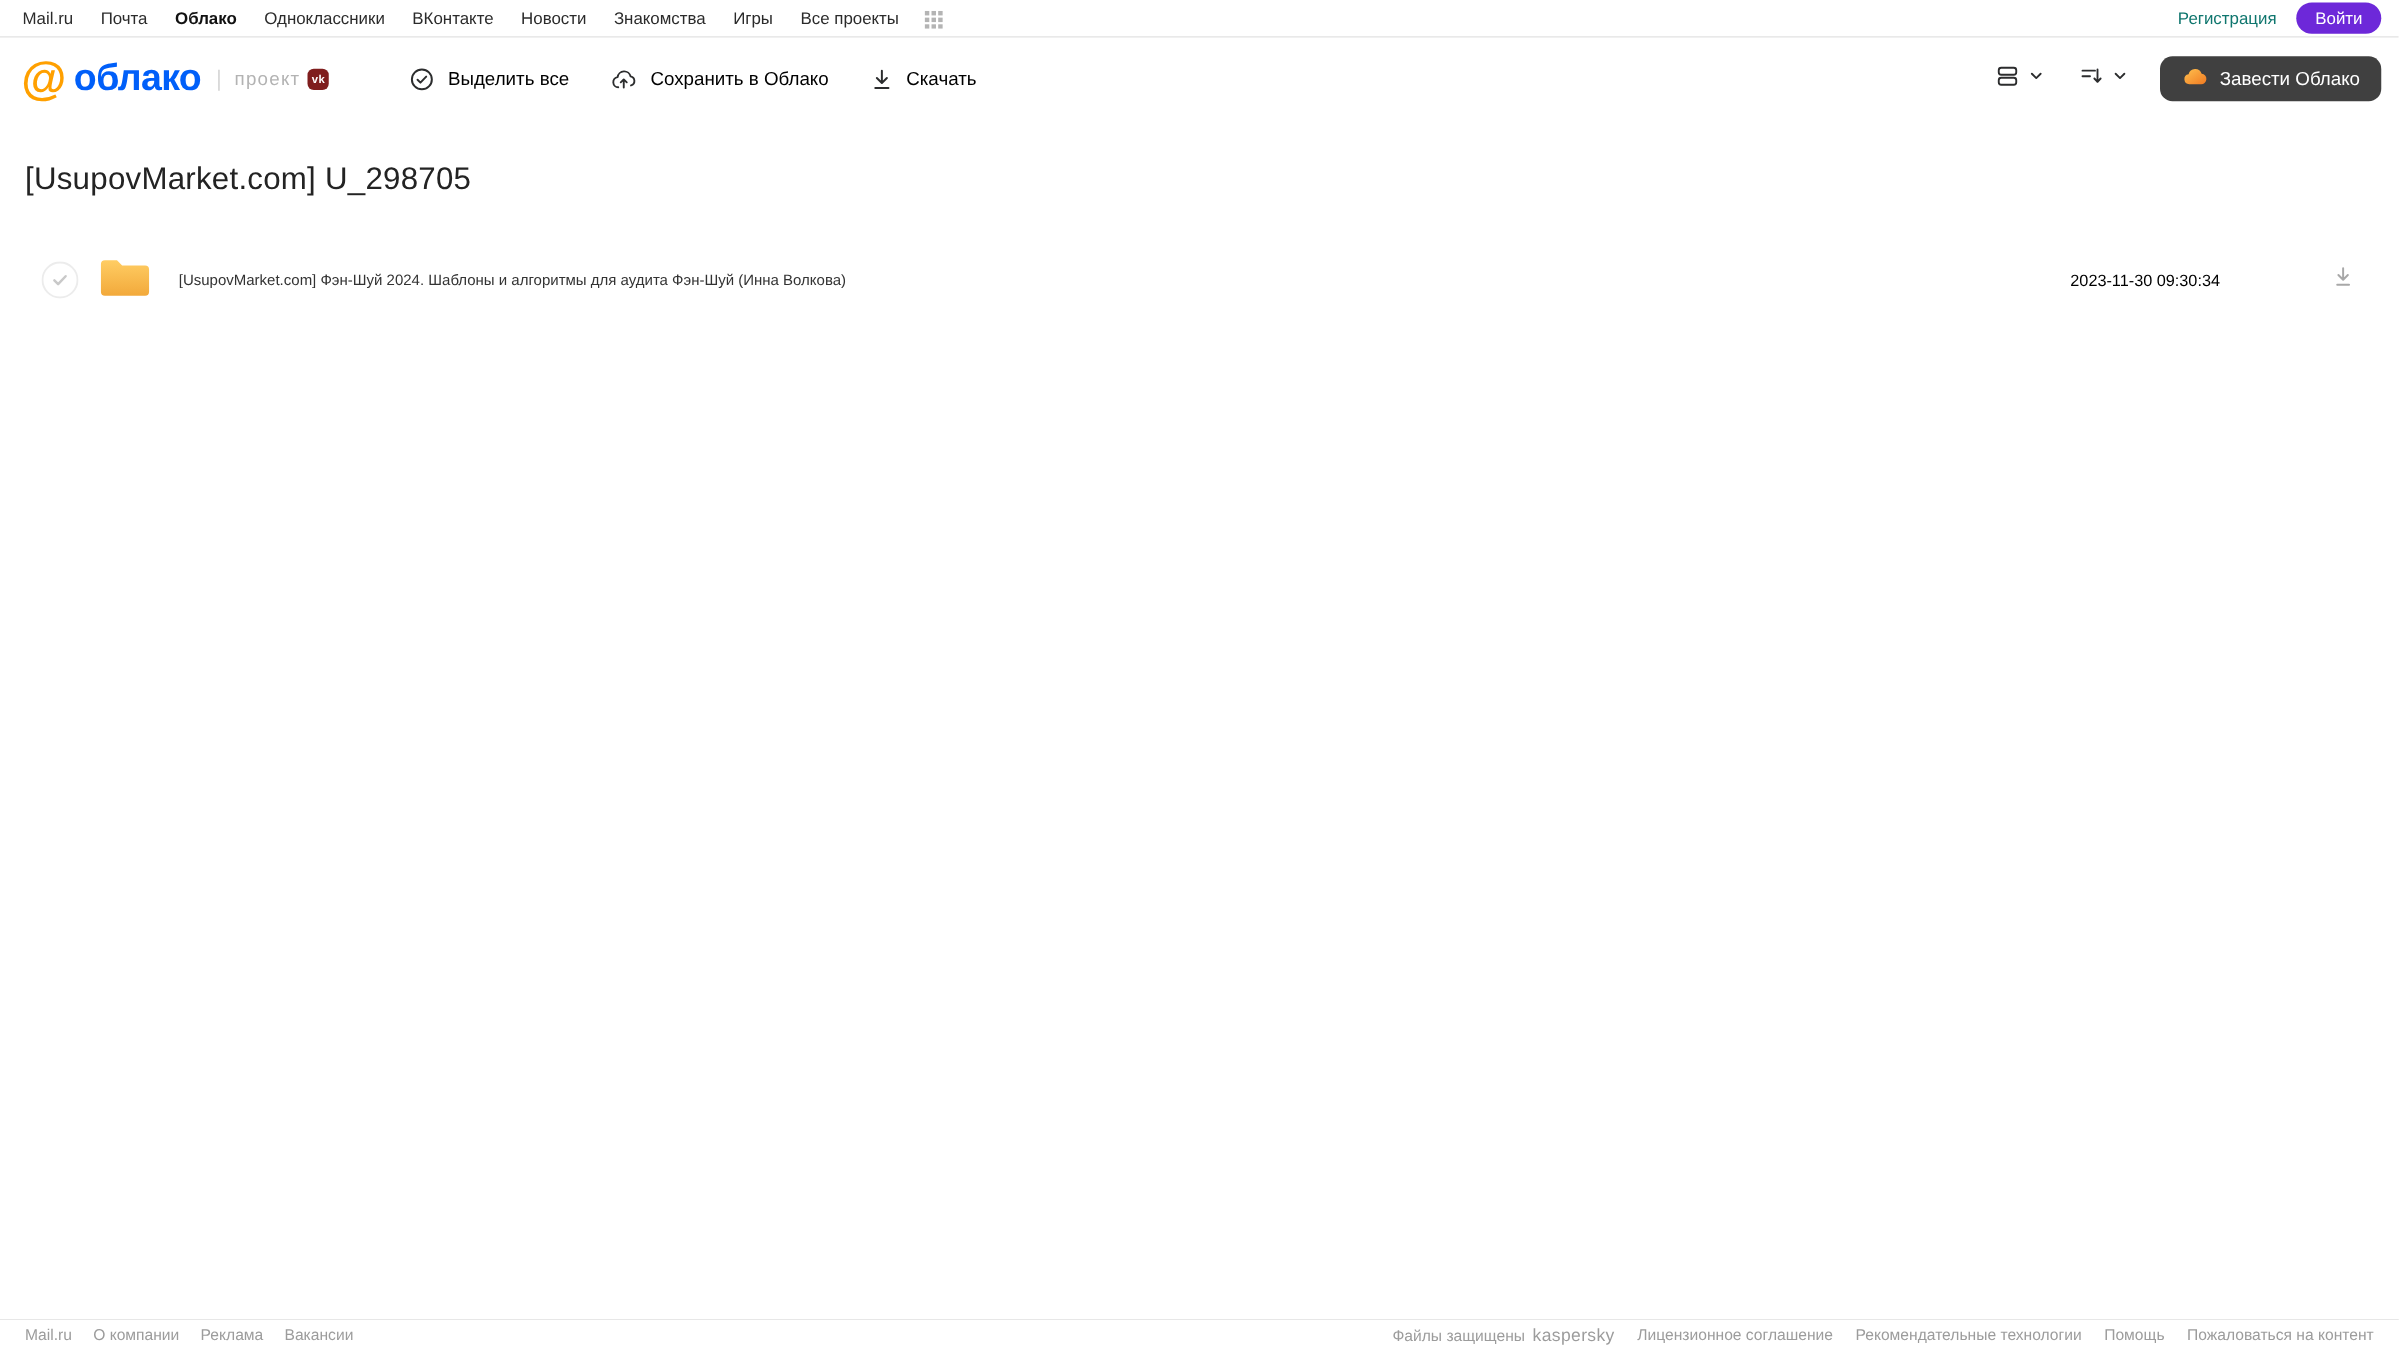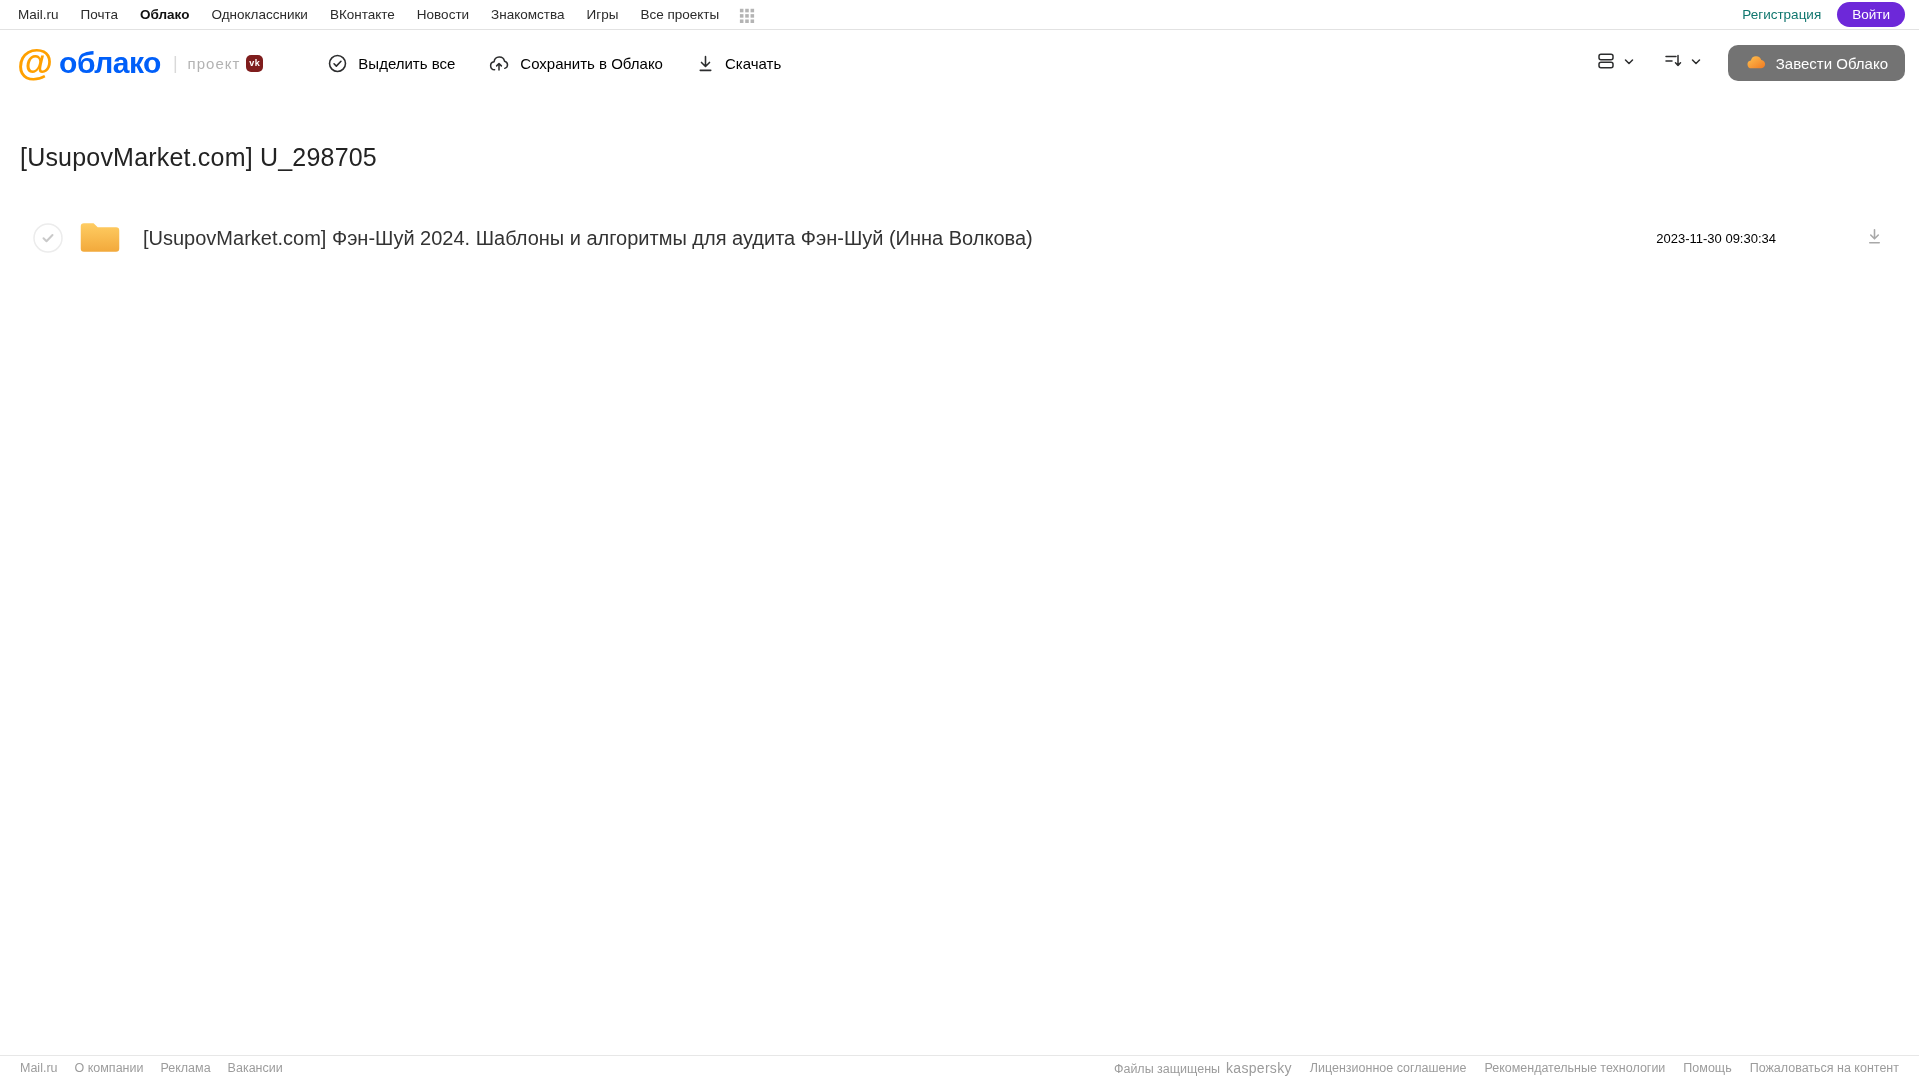--- a/index.html
+++ b/index.html
@@ -33,32 +33,32 @@
 
   .toolbar { display:flex; align-items:center; margin-left:64px; }
   .tool-btn { display:flex; align-items:center; gap:10px; background:none; border:none;
               cursor:pointer; font-family:inherit; font-size:15px; color:#000000;
               margin-right:33px; }
   .tool-btn svg { display:block; }
 
   .header-spacer { flex:1; }
   .view-controls { display:flex; align-items:center; gap:28px; margin-right:26px; }
   .icon-group { display:flex; align-items:center; gap:7px; cursor:pointer; }
-  .cta-btn { display:flex; align-items:center; gap:9px; background:#737373; color:#fff;
+  .cta-btn { display:flex; align-items:center; gap:9px; background:#404040; color:#fff;
              border:none; cursor:pointer; font-family:inherit; font-size:15px;
              height:36px; padding:0 17px; border-radius:10px; }
 
   
   .content { padding:0 20px; }
-  .page-title { font-size:25px; font-weight:400; color:#232323; margin-top:47px;
+  .page-title { font-size:25px; font-weight:400; color:#232323; margin-top:33px;
                 letter-spacing:0.2px; }
   .file-row { display:flex; align-items:center; height:48px; margin-top:42px; cursor:pointer; }
   .row-check { width:30px; height:30px; margin-left:13px; flex:none; cursor:pointer; }
   .folder-icon { margin-left:15px; flex:none; }
-  .file-name { margin-left:21px; font-size:20px; color:#333; white-space:nowrap;
+  .file-name { margin-left:21px; font-size:12px; color:#333; white-space:nowrap;
                overflow:hidden; text-overflow:ellipsis; }
   .row-spacer { flex:1; }
   .file-date { font-size:13px; color:#000000; margin-right:88px; white-space:nowrap; }
   .row-download { margin-right:14px; flex:none; cursor:pointer; }
 
   
   .footer { position:fixed; left:0; right:0; bottom:0; height:24px; background:#fff;
             border-top:1px solid #e7e7e7; display:flex; align-items:center;
             padding:0 20px; font-size:12.5px; color:#9c9c9c; }
   .footer a { color:#9c9c9c; }

